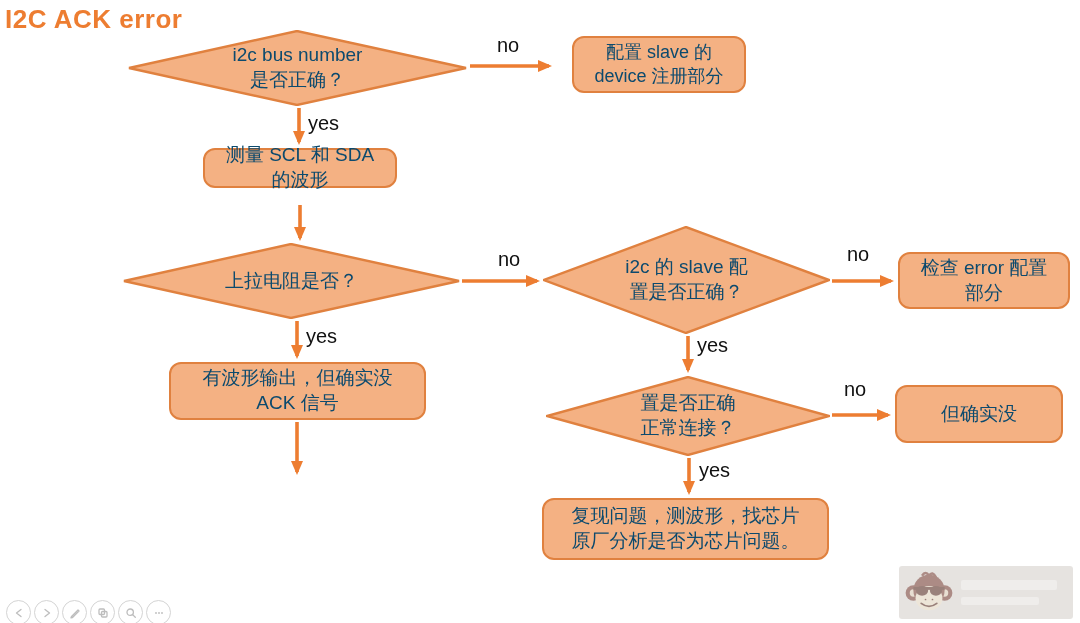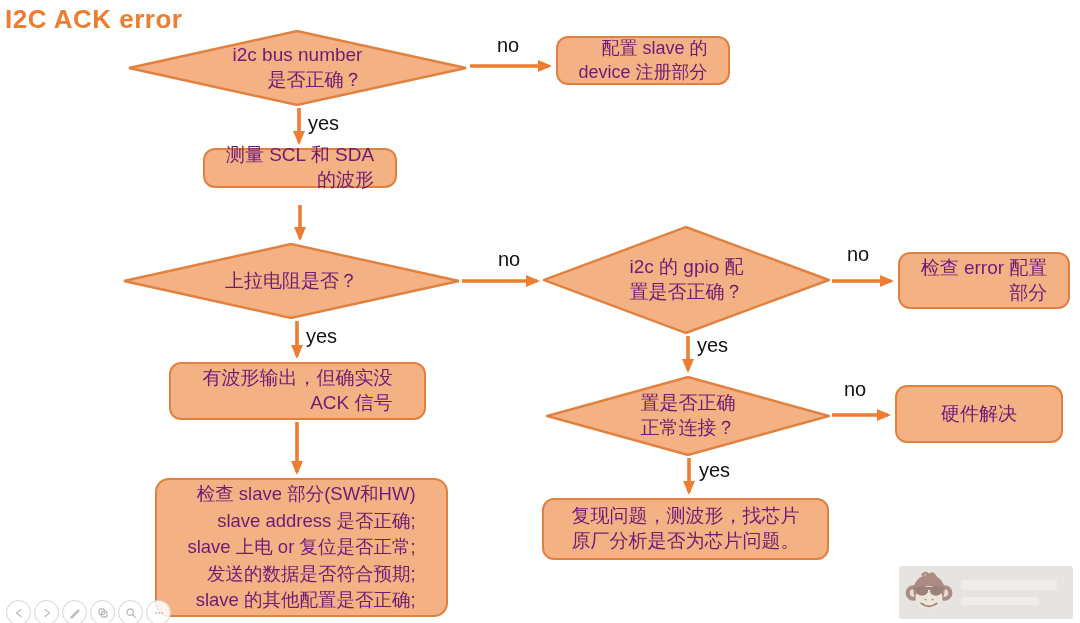--- a/index.html
+++ b/index.html
@@ -17,21 +17,21 @@
   .node { position:absolute; }
   .node .shape-svg { position:absolute; left:0; top:0; width:100%; height:100%; display:block; }
   .node .shape-svg polygon {
     fill:#F4B183; stroke:#E0813F; stroke-width:2.4; vector-effect:non-scaling-stroke;
   }
   .rect-node {
     position:absolute; background:#F4B183; border:2.4px solid #E0813F; border-radius:12px;
   }
   .node-text {
     position:absolute; inset:0; display:flex; align-items:center; justify-content:center;
-    text-align:right; white-space:pre-line; font-size:19px; line-height:1.3; color:#701a75;
+    text-align:center; white-space:pre-line; font-size:19px; line-height:1.3; color:#0c4a6e;
     padding:1px 4px; z-index:2;
   }
   .node-text.small-lines { font-size:18.5px; line-height:26.5px; padding:2px 2px; }
   .arrows { position:absolute; left:0; top:0; pointer-events:none; z-index:1; }
   .arrows line { stroke:#ED7D31; stroke-width:3.6; }
   .edge-label {
     position:absolute; font-size:20px; color:#111111; z-index:3; line-height:1;
   }
   .toolbar {
     position:absolute; left:6px; top:600px; display:flex; gap:3px; z-index:5;
@@ -85,79 +85,72 @@
   <span class="edge-label" style="left:699px;top:460px">yes</span>
 
   <div class="node" style="left:128px;top:30px;width:339px;height:76px">
     <svg class="shape-svg" viewBox="0 0 339 76" preserveAspectRatio="none">
         <polygon points="169,1 338,38 169,75 1,38"></polygon>
       </svg>
     <div class="node-text">i2c bus number
 是否正确？</div>
   </div>
 
-  <div class="rect-node" style="left:556px;top:36px;width:174px;height:49px">
+  <div class="rect-node" style="left:572px;top:36px;width:174px;height:57px">
     <div class="node-text" style="font-size:18px">配置 slave 的
 device 注册部分</div>
   </div>
 
   <div class="rect-node" style="left:203px;top:148px;width:194px;height:40px">
     <div class="node-text">测量 SCL 和 SDA
 的波形</div>
   </div>
 
   <div class="node" style="left:123px;top:243px;width:337px;height:76px">
     <svg class="shape-svg" viewBox="0 0 337 76" preserveAspectRatio="none">
         <polygon points="168,1 336,38 168,75 1,38"></polygon>
       </svg>
     <div class="node-text">上拉电阻是否？</div>
   </div>
 
   <div class="node" style="left:543px;top:226px;width:287px;height:108px">
     <svg class="shape-svg" viewBox="0 0 287 108" preserveAspectRatio="none">
         <polygon points="143,1 286,54 143,107 1,54"></polygon>
       </svg>
-    <div class="node-text">i2c 的 gpio 配
+    <div class="node-text">i2c 的 slave 配
 置是否正确？</div>
   </div>
 
   <div class="rect-node" style="left:898px;top:252px;width:172px;height:57px">
     <div class="node-text">检查 error 配置
 部分</div>
   </div>
 
   <div class="node" style="left:546px;top:376px;width:284px;height:80px">
     <svg class="shape-svg" viewBox="0 0 284 80" preserveAspectRatio="none">
         <polygon points="142,1 283,40 142,79 1,40"></polygon>
       </svg>
     <div class="node-text">置是否正确
 正常连接？</div>
   </div>
 
   <div class="rect-node" style="left:895px;top:385px;width:168px;height:58px">
-    <div class="node-text">硬件解决</div>
+    <div class="node-text">但确实没</div>
   </div>
 
   <div class="rect-node" style="left:542px;top:498px;width:287px;height:62px">
     <div class="node-text">复现问题，测波形，找芯片
 原厂分析是否为芯片问题。</div>
   </div>
 
   <div class="rect-node" style="left:169px;top:362px;width:257px;height:58px">
     <div class="node-text">有波形输出，但确实没
 ACK 信号</div>
   </div>
 
-  <div class="rect-node" style="left:155px;top:478px;width:293px;height:139px;border-radius:14px">
-    <div class="node-text small-lines">检查 slave 部分(SW和HW)
-slave address 是否正确;
-slave 上电 or 复位是否正常;
-发送的数据是否符合预期;
-slave 的其他配置是否正确;</div>
-  </div>
 
   <div class="toolbar">
     <div class="tb-btn">
       <svg width="12" height="12" viewBox="0 0 12 12">
           <path d="M8,2.5 L3.5,6 L8,9.5"></path>
         </svg>
     </div>
     <div class="tb-btn">
       <svg width="12" height="12" viewBox="0 0 12 12">
           <path d="M4,2.5 L8.5,6 L4,9.5"></path>

